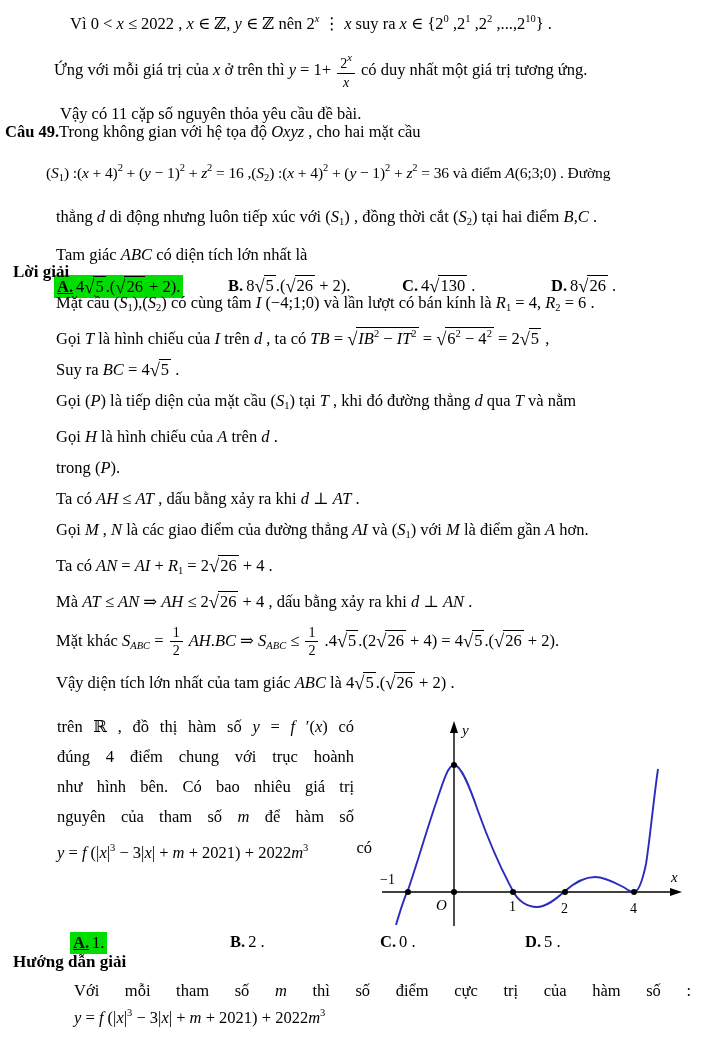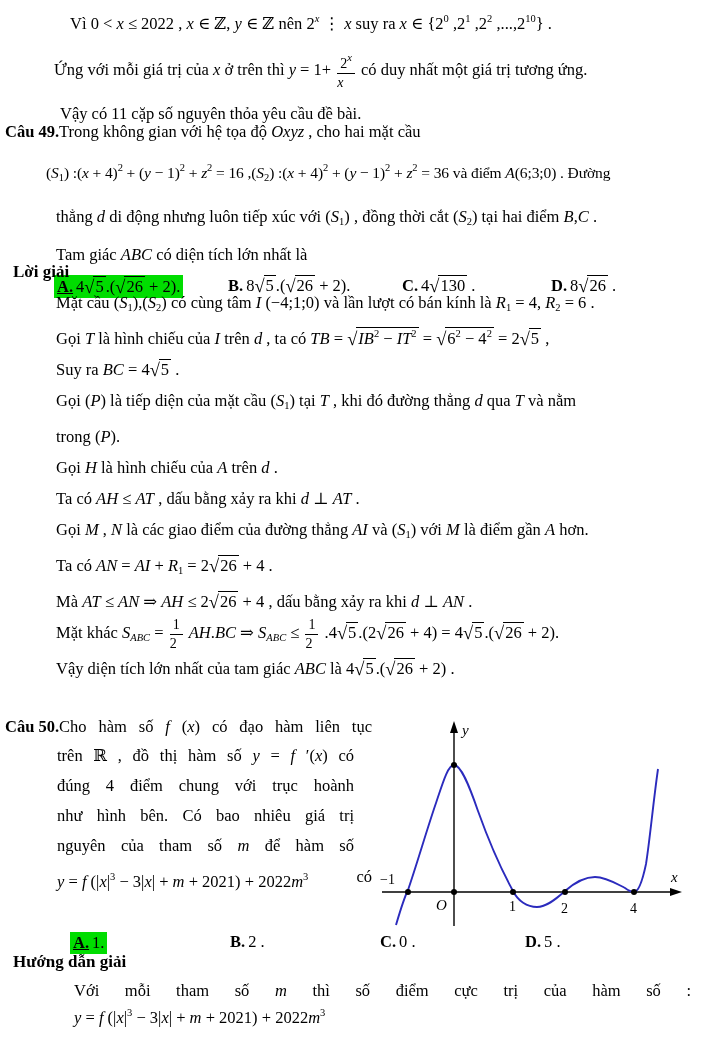--- a/index.html
+++ b/index.html
@@ -51,21 +51,21 @@
   .lline{margin-left:57px;line-height:28px}
   #graph{position:absolute;left:374px;top:0}
   #opts50{position:absolute;top:215px;left:0;width:720px}
 
   #sec-hdg{top:952px}
   #sec-f1{top:981px;left:74px;width:617px;text-align:justify;text-align-last:justify}
   #sec-f2{top:1007px;left:74px;width:640px}
 
   sup{font-size:10.5px;vertical-align:7px}
   sub{font-size:10.5px;vertical-align:-3px}
-  .frac{display:inline-block;vertical-align:middle;text-align:left;line-height:1.1;font-size:14px;margin:0 2px}
+  .frac{display:inline-block;vertical-align:middle;text-align:center;line-height:1.1;font-size:14px;margin:8px 2px}
   .frac .fn{display:block;border-bottom:1px solid #000;padding:0 3px 1px}
   .frac .fd{display:block;padding-top:1px}
   .sqrt{white-space:nowrap}
   .rs{display:inline-block;font-size:1.12em;margin-right:-1px;transform:translateY(1px)}
   .rv{display:inline-block;border-top:1.3px solid #000;padding:0 2px;line-height:1.2}
   svg text{font-family:"Liberation Serif","DejaVu Serif",serif}
 </style>
 </head>
 <body>
 
@@ -95,36 +95,32 @@
     </div>
   </section>
 
   <div class="chead" id="sec-lg">Lời giải</div>
 
   <section id="sec-sol">
     <p>Mặt cầu (<i>S</i><sub>1</sub>),(<i>S</i><sub>2</sub>) có cùng tâm <i>I</i> (−4;1;0) và lần lượt có bán kính là <i>R</i><sub>1</sub> = 4, <i>R</i><sub>2</sub> = 6 .</p>
     <p>Gọi <i>T</i> là hình chiếu của <i>I</i> trên <i>d</i> , ta có <i>TB</i> = <span class="sqrt"><span class="rs">√</span><span class="rv"><i>IB</i><sup>2</sup> − <i>IT</i><sup>2</sup></span></span> = <span class="sqrt"><span class="rs">√</span><span class="rv">6<sup>2</sup> − 4<sup>2</sup></span></span> = 2<span class="sqrt"><span class="rs">√</span><span class="rv">5</span></span> ,</p>
     <p>Suy ra <i>BC</i> = 4<span class="sqrt"><span class="rs">√</span><span class="rv">5</span></span> .</p>
     <p>Gọi (<i>P</i>) là tiếp diện của mặt cầu (<i>S</i><sub>1</sub>) tại <i>T</i> , khi đó đường thẳng <i>d</i> qua <i>T</i> và nằm</p>
+    <p>Gọi <i>H</i> là hình chiếu của <i>A</i> trên <i>d</i> .</p>
     <p>trong (<i>P</i>).</p>
-    <p>Gọi <i>H</i> là hình chiếu của <i>A</i> trên <i>d</i> .</p>
     <p>Ta có <i>AH</i> ≤ <i>AT</i> , dấu bằng xảy ra khi <i>d</i> ⊥ <i>AT</i> .</p>
     <p>Gọi <i>M</i> , <i>N</i> là các giao điểm của đường thẳng <i>AI</i> và (<i>S</i><sub>1</sub>) với <i>M</i> là điểm gần <i>A</i> hơn.</p>
     <p>Ta có <i>AN</i> = <i>AI</i> + <i>R</i><sub>1</sub> = 2<span class="sqrt"><span class="rs">√</span><span class="rv">26</span></span> + 4 .</p>
     <p>Mà <i>AT</i> ≤ <i>AN</i> ⇒ <i>AH</i> ≤ 2<span class="sqrt"><span class="rs">√</span><span class="rv">26</span></span> + 4 , dấu bằng xảy ra khi <i>d</i> ⊥ <i>AN</i> .</p>
     <p>Mặt khác <i>S</i><sub><i>ABC</i></sub> = <span class="frac"><span class="fn">1</span><span class="fd">2</span></span> <i>AH</i>.<i>BC</i> ⇒ <i>S</i><sub><i>ABC</i></sub> ≤ <span class="frac"><span class="fn">1</span><span class="fd">2</span></span> .4<span class="sqrt"><span class="rs">√</span><span class="rv">5</span></span>.(2<span class="sqrt"><span class="rs">√</span><span class="rv">26</span></span> + 4) = 4<span class="sqrt"><span class="rs">√</span><span class="rv">5</span></span>.(<span class="sqrt"><span class="rs">√</span><span class="rv">26</span></span> + 2).</p>
     <p>Vậy diện tích lớn nhất của tam giác <i>ABC</i> là 4<span class="sqrt"><span class="rs">√</span><span class="rv">5</span></span>.(<span class="sqrt"><span class="rs">√</span><span class="rv">26</span></span> + 2) .</p>
   </section>
 
   <section id="sec-q50">
     <div class="q50text">
-      <div class="qrow">
-        <span class="qlabel">Câu 50.</span>
-        <span class="jtext">Cho hàm số <i>f</i> (<i>x</i>) có đạo hàm liên tục</span>
-      </div>
       <div class="jline">trên ℝ , đồ thị hàm số <i>y</i> = <i>f</i> ′(<i>x</i>) có</div>
       <div class="jline">đúng 4 điểm chung với trục hoành</div>
       <div class="jline">như hình bên. Có bao nhiêu giá trị</div>
       <div class="jline">nguyên của tham số <i>m</i> để hàm số</div>
       <div class="fline">
         <span><i>y</i> = <i>f</i> (|<i>x</i>|<sup>3</sup> − 3|<i>x</i>| + <i>m</i> + 2021) + 2022<i>m</i><sup>3</sup></span>
         <span>có</span>
       </div>
     </div>
 

